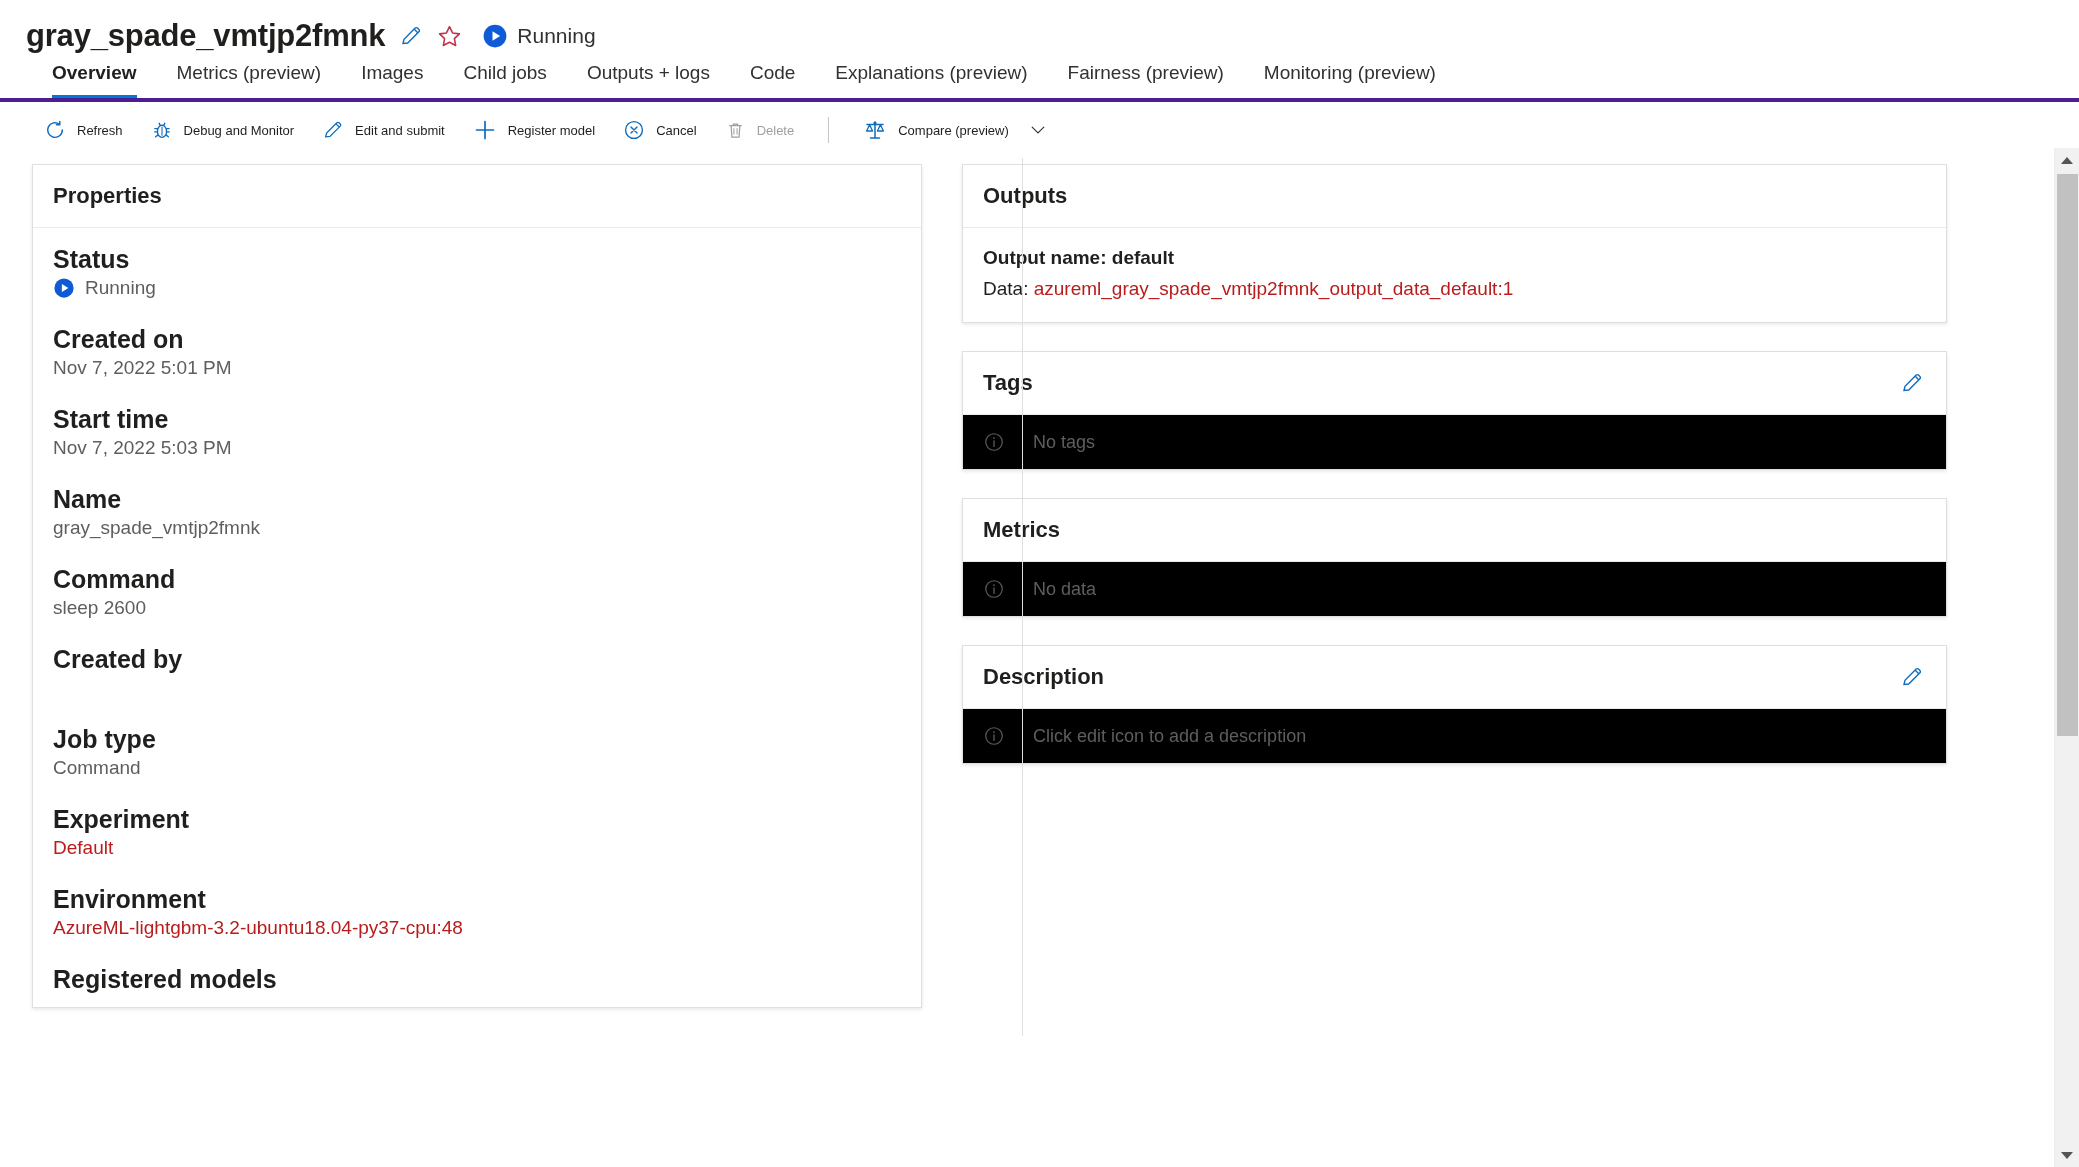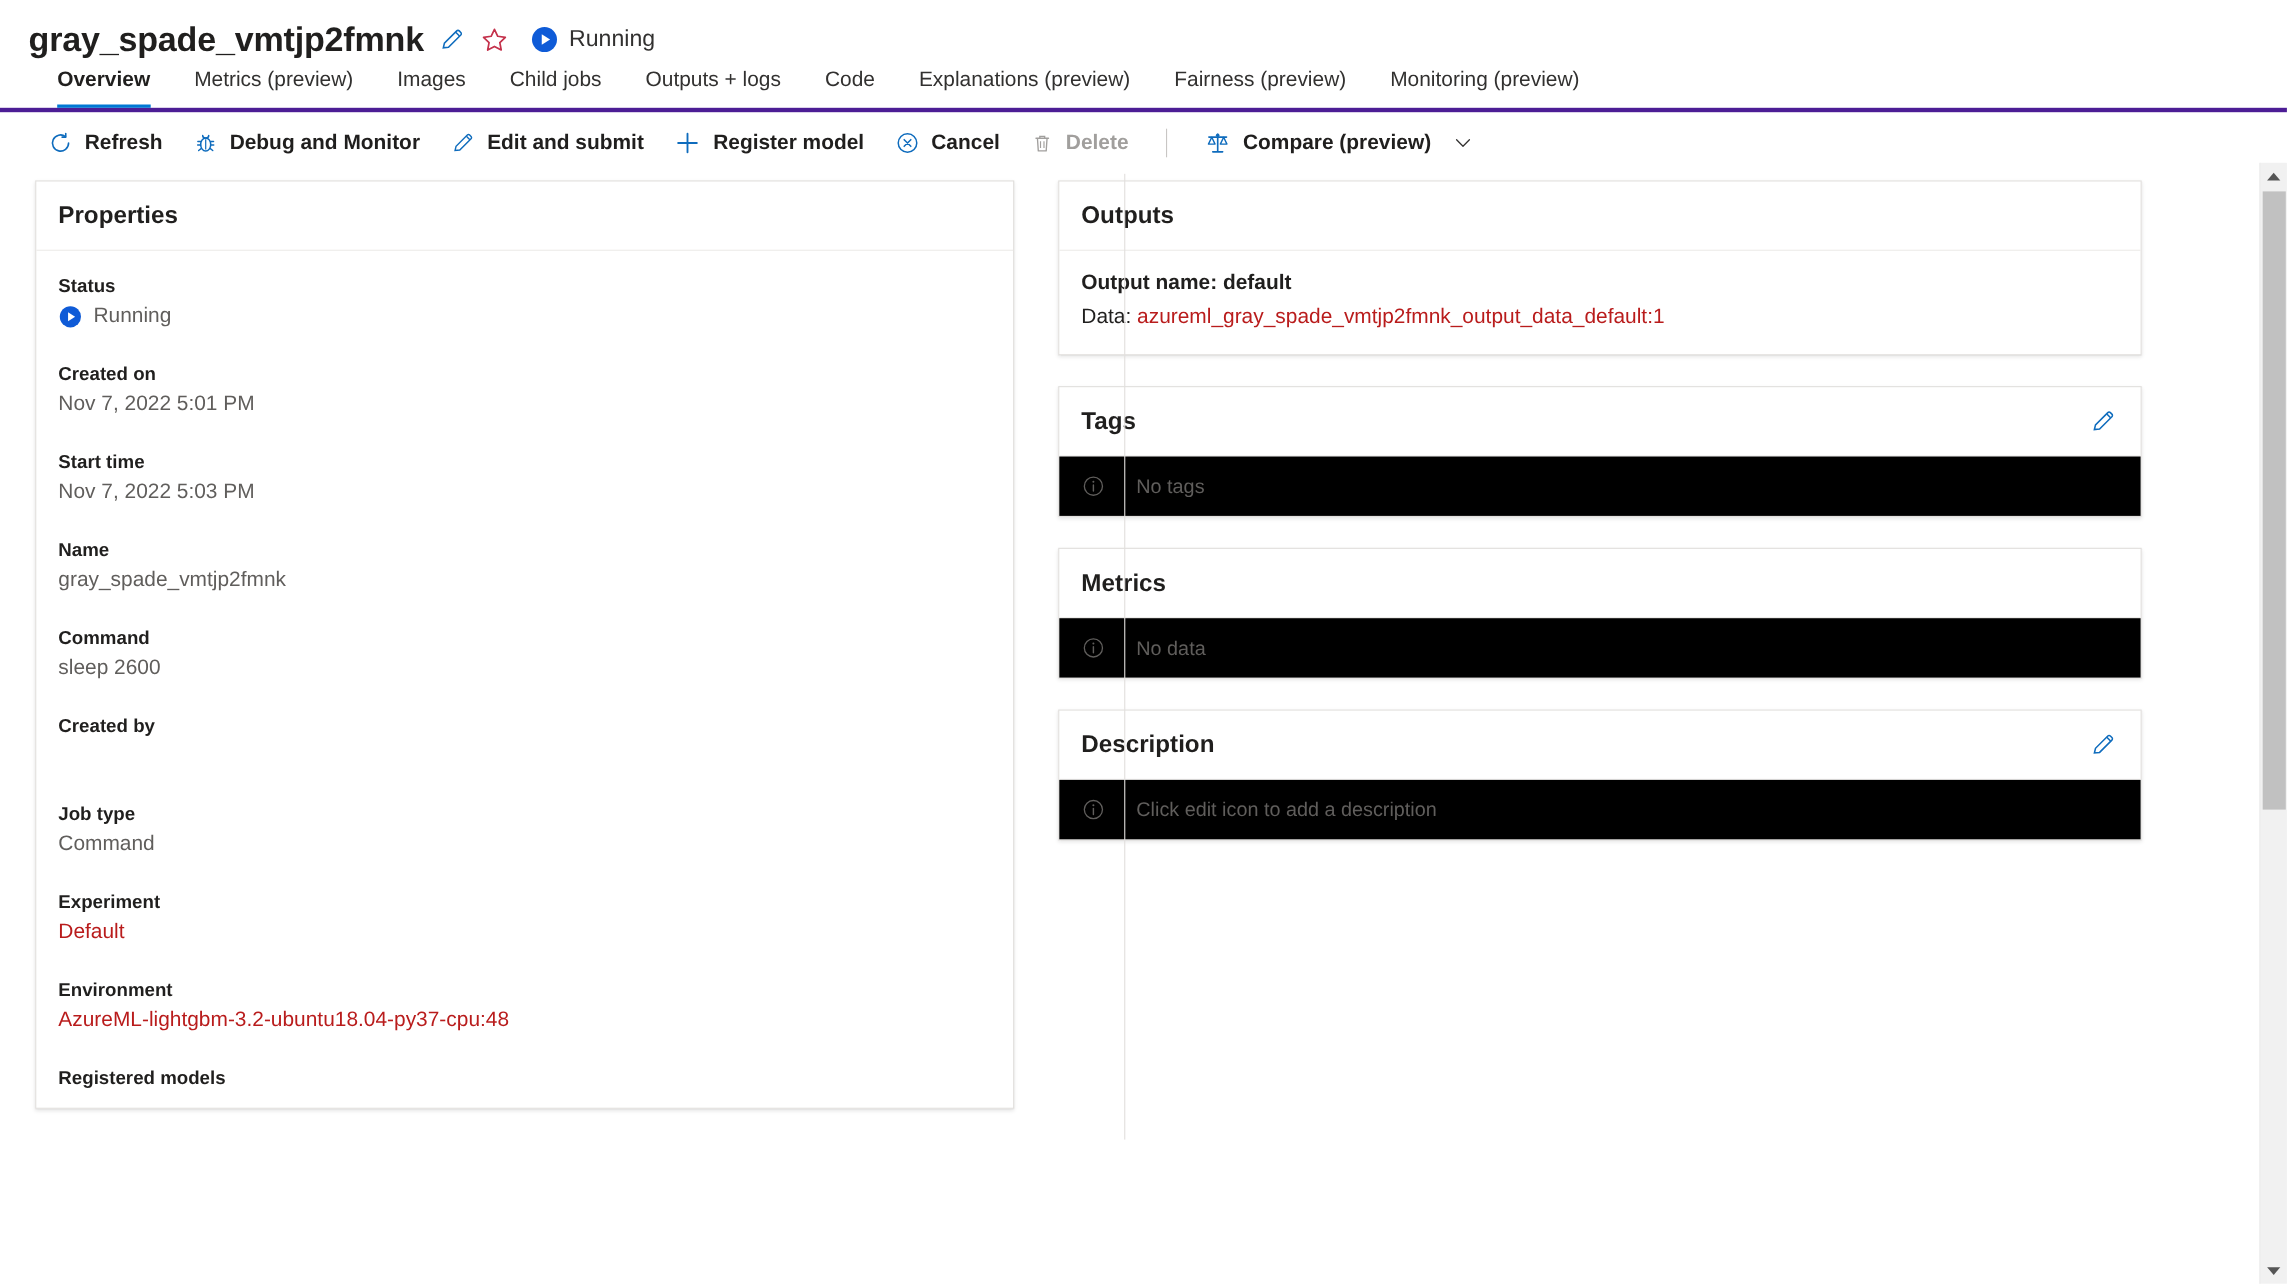--- a/index.html
+++ b/index.html
@@ -97,27 +97,26 @@
     height: 56px;
     padding: 0 0 0 30px;
     gap: 0;
     position: relative;
   }
   .cmd {
     display: inline-flex;
     align-items: center;
     gap: 11px;
     padding: 6px 14px;
-    font-size: 19px;
+    font-size: 13px;
     color: #201f1e;
     cursor: pointer;
     border-radius: 2px;
     white-space: nowrap;
     position: relative;
-    font-weight: bold;
   }
   .cmd.disabled { color: #a19f9d; cursor: default; }
   .cmd-sep {
     width: 1px;
     height: 26px;
     background: #c8c6c4;
     margin: 0 20px;
   }
   .red-underline {
     position: absolute;
@@ -170,21 +169,21 @@
   .empty-txt {
     font-size: 18px;
     color: #605e5c;
   }
 
   
   .props-card { border-bottom: 1px solid #e1dfdd; }
   .prop { margin-bottom: 24px; }
   .prop:last-child { margin-bottom: 4px; }
   .prop-label {
-    font-size: 17px;
+    font-size: 25px;
     font-weight: 700;
     color: #201f1e;
     line-height: 27px;
   }
   .prop-value {
     font-size: 19px;
     color: #605e5c;
     line-height: 29px;
     min-height: 29px;
   }

